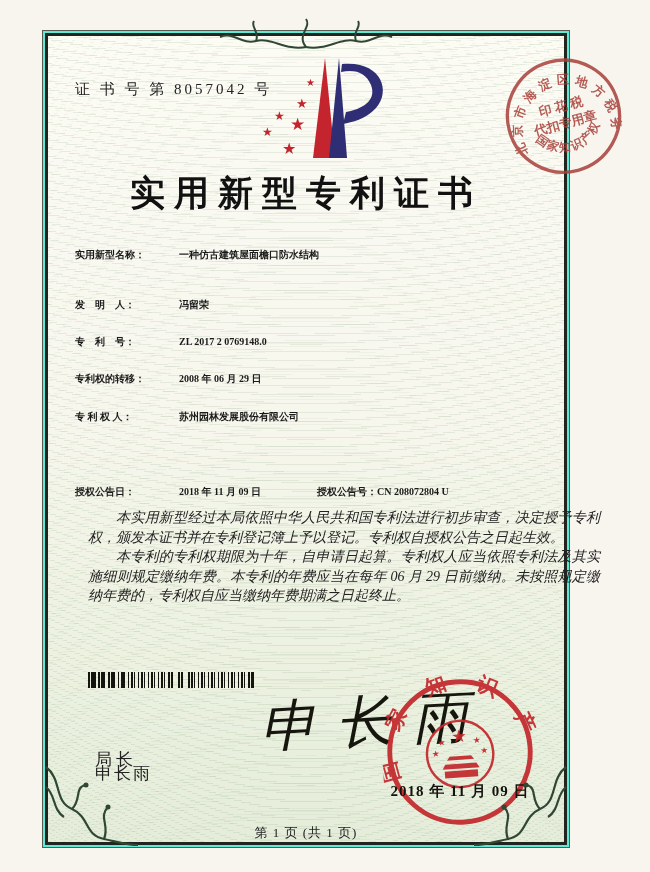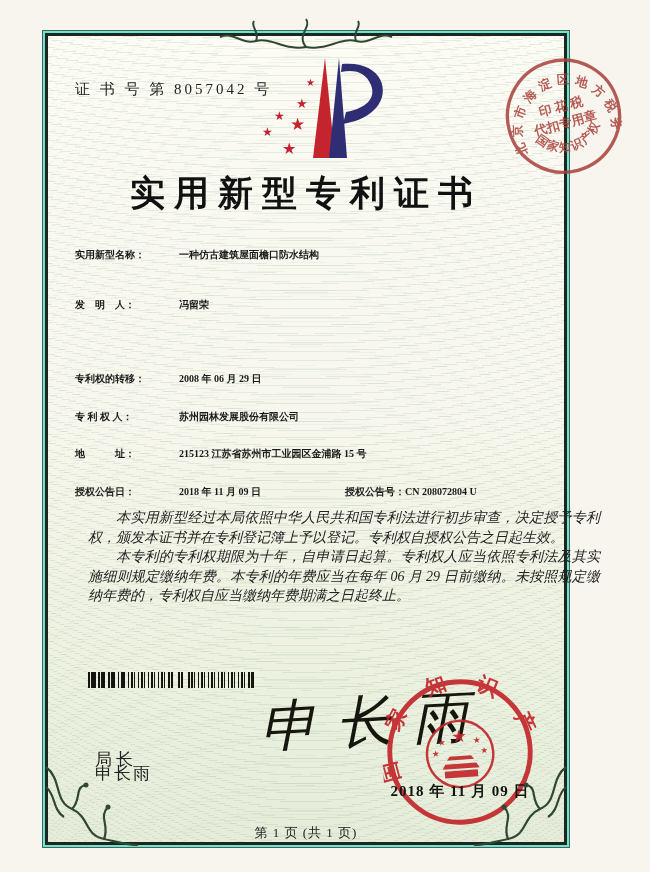--- a/index.html
+++ b/index.html
@@ -28,21 +28,21 @@
   }
   .logo{position:absolute;left:214px;top:20px;width:145px;height:108px;}
   .tax-stamp{position:absolute;left:440px;top:6px;width:152px;height:152px;transform:rotate(-15deg);opacity:.85;}
   .title{
     position:absolute;left:0;right:0;top:134px;text-align:center;
     font-size:35px;font-weight:bold;letter-spacing:9px;color:#111;
   }
   .field-row{position:absolute;left:27px;right:4px;font-size:10px;font-weight:bold;color:#1a1a1a;white-space:nowrap;}
   .field-label{display:inline-block;min-width:104px;}
   .field-value{font-weight:bold;}
-  .grant-no{margin-left:84px;}
+  .grant-no{margin-left:56px;}
   .body-text{
     position:absolute;left:40px;top:472px;width:512px;
     font-size:14px;line-height:19.5px;text-align:justify;color:#222;
     font-style:italic;font-weight:500;
   }
   .body-text p{margin:0;text-indent:2em;}
   .barcode{
     position:absolute;left:40px;top:636px;width:166px;height:16px;
     background:repeating-linear-gradient(90deg,#15150f 0 1.5px,transparent 1.5px 3px,#15150f 3px 5.5px,transparent 5.5px 6.5px,#15150f 6.5px 7.5px,transparent 7.5px 10px);
   }
@@ -116,28 +116,28 @@
     </svg>
 
     <div class="title">实用新型专利证书</div>
 
     <div class="field-row" style="top:212px">
       <span class="field-label">实用新型名称：</span><span class="field-value">一种仿古建筑屋面檐口防水结构</span>
     </div>
     <div class="field-row" style="top:262px">
       <span class="field-label">发　明　人：</span><span class="field-value">冯留荣</span>
     </div>
+    <div class="field-row" style="top:299px">
+      <span class="field-label">专　利　号：</span><span class="field-value">ZL 2017 2 0769148.0</span>
+    </div>
     <div class="field-row" style="top:336px">
       <span class="field-label">专利权的转移：</span><span class="field-value">2008 年 06 月 29 日</span>
     </div>
     <div class="field-row" style="top:374px">
       <span class="field-label">专 利 权 人：</span><span class="field-value">苏州园林发展股份有限公司</span>
-    </div>
-    <div class="field-row" style="top:411px">
-      <span class="field-label">地　　　址：</span><span class="field-value">215123 江苏省苏州市工业园区金浦路 15 号</span>
     </div>
     <div class="field-row" style="top:449px">
       <span class="field-label">授权公告日：</span><span class="field-value">2018 年 11 月 09 日</span><span class="grant-no"><span class="field-label" style="min-width:0">授权公告号：</span><span class="field-value">CN 208072804 U</span></span>
     </div>
 
     <div class="body-text">
       <p>本实用新型经过本局依照中华人民共和国专利法进行初步审查，决定授予专利权，颁发本证书并在专利登记簿上予以登记。专利权自授权公告之日起生效。</p>
       <p>本专利的专利权期限为十年，自申请日起算。专利权人应当依照专利法及其实施细则规定缴纳年费。本专利的年费应当在每年 06 月 29 日前缴纳。未按照规定缴纳年费的，专利权自应当缴纳年费期满之日起终止。</p>
     </div>
 

